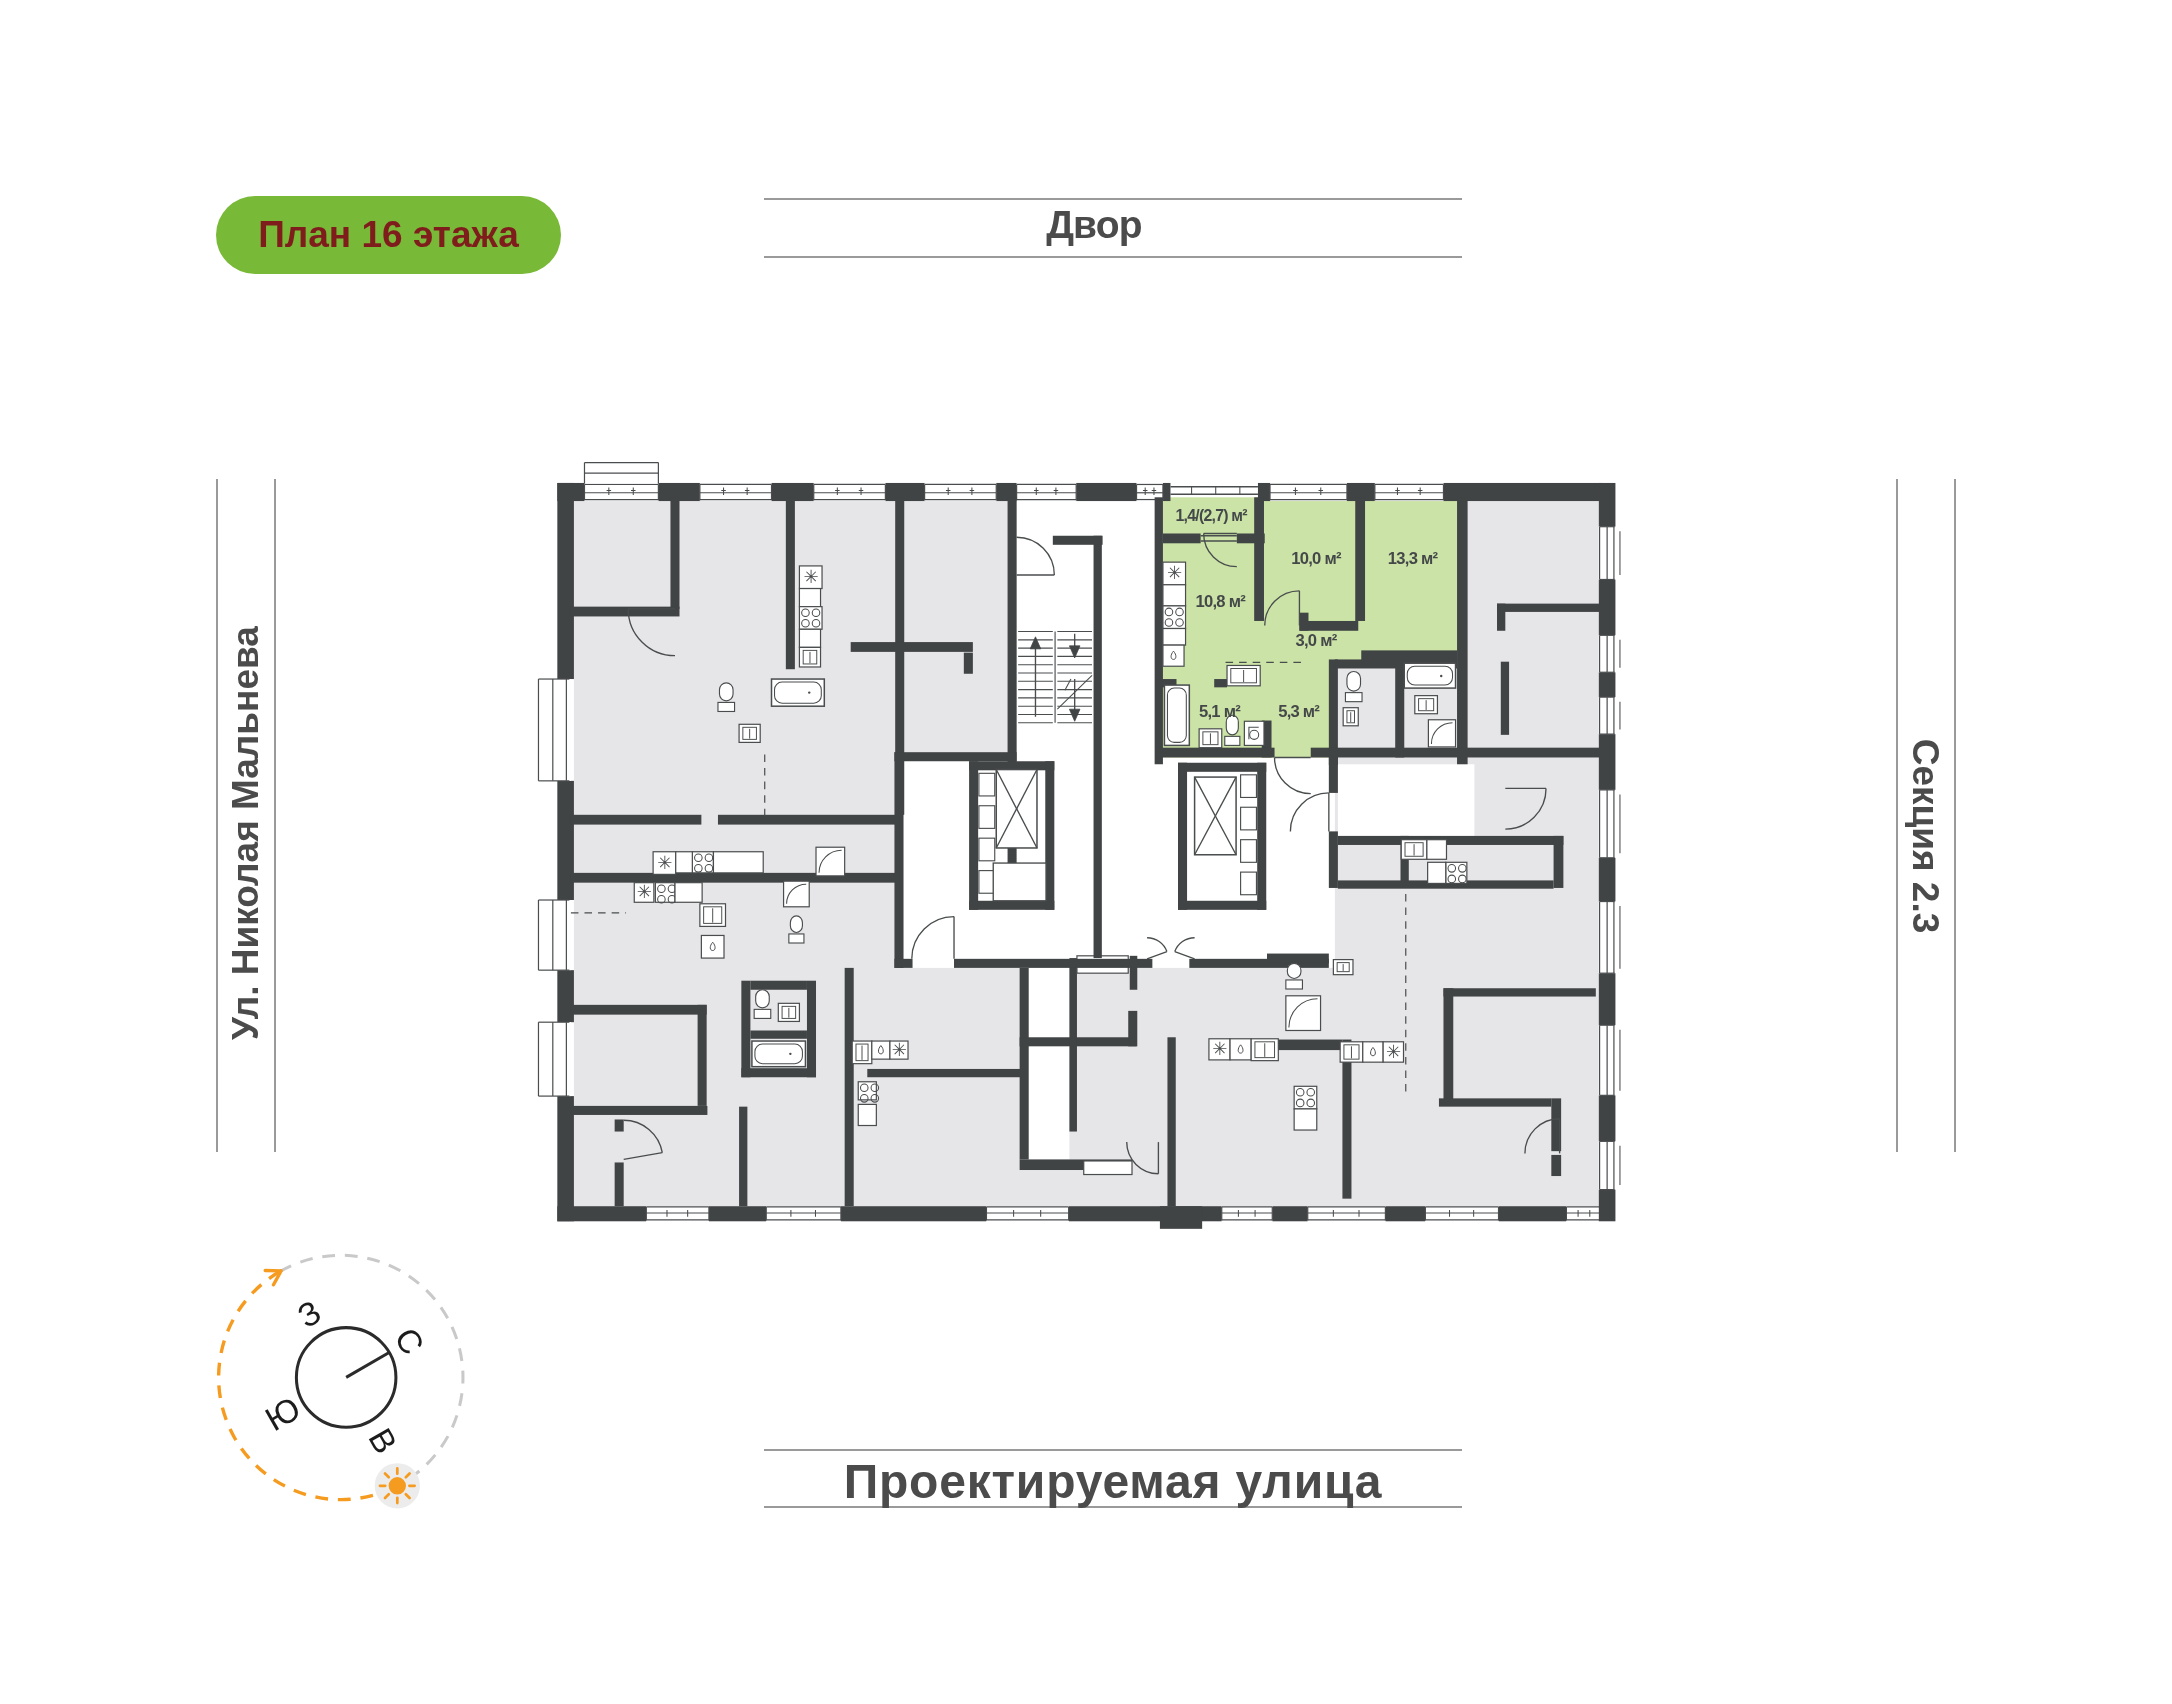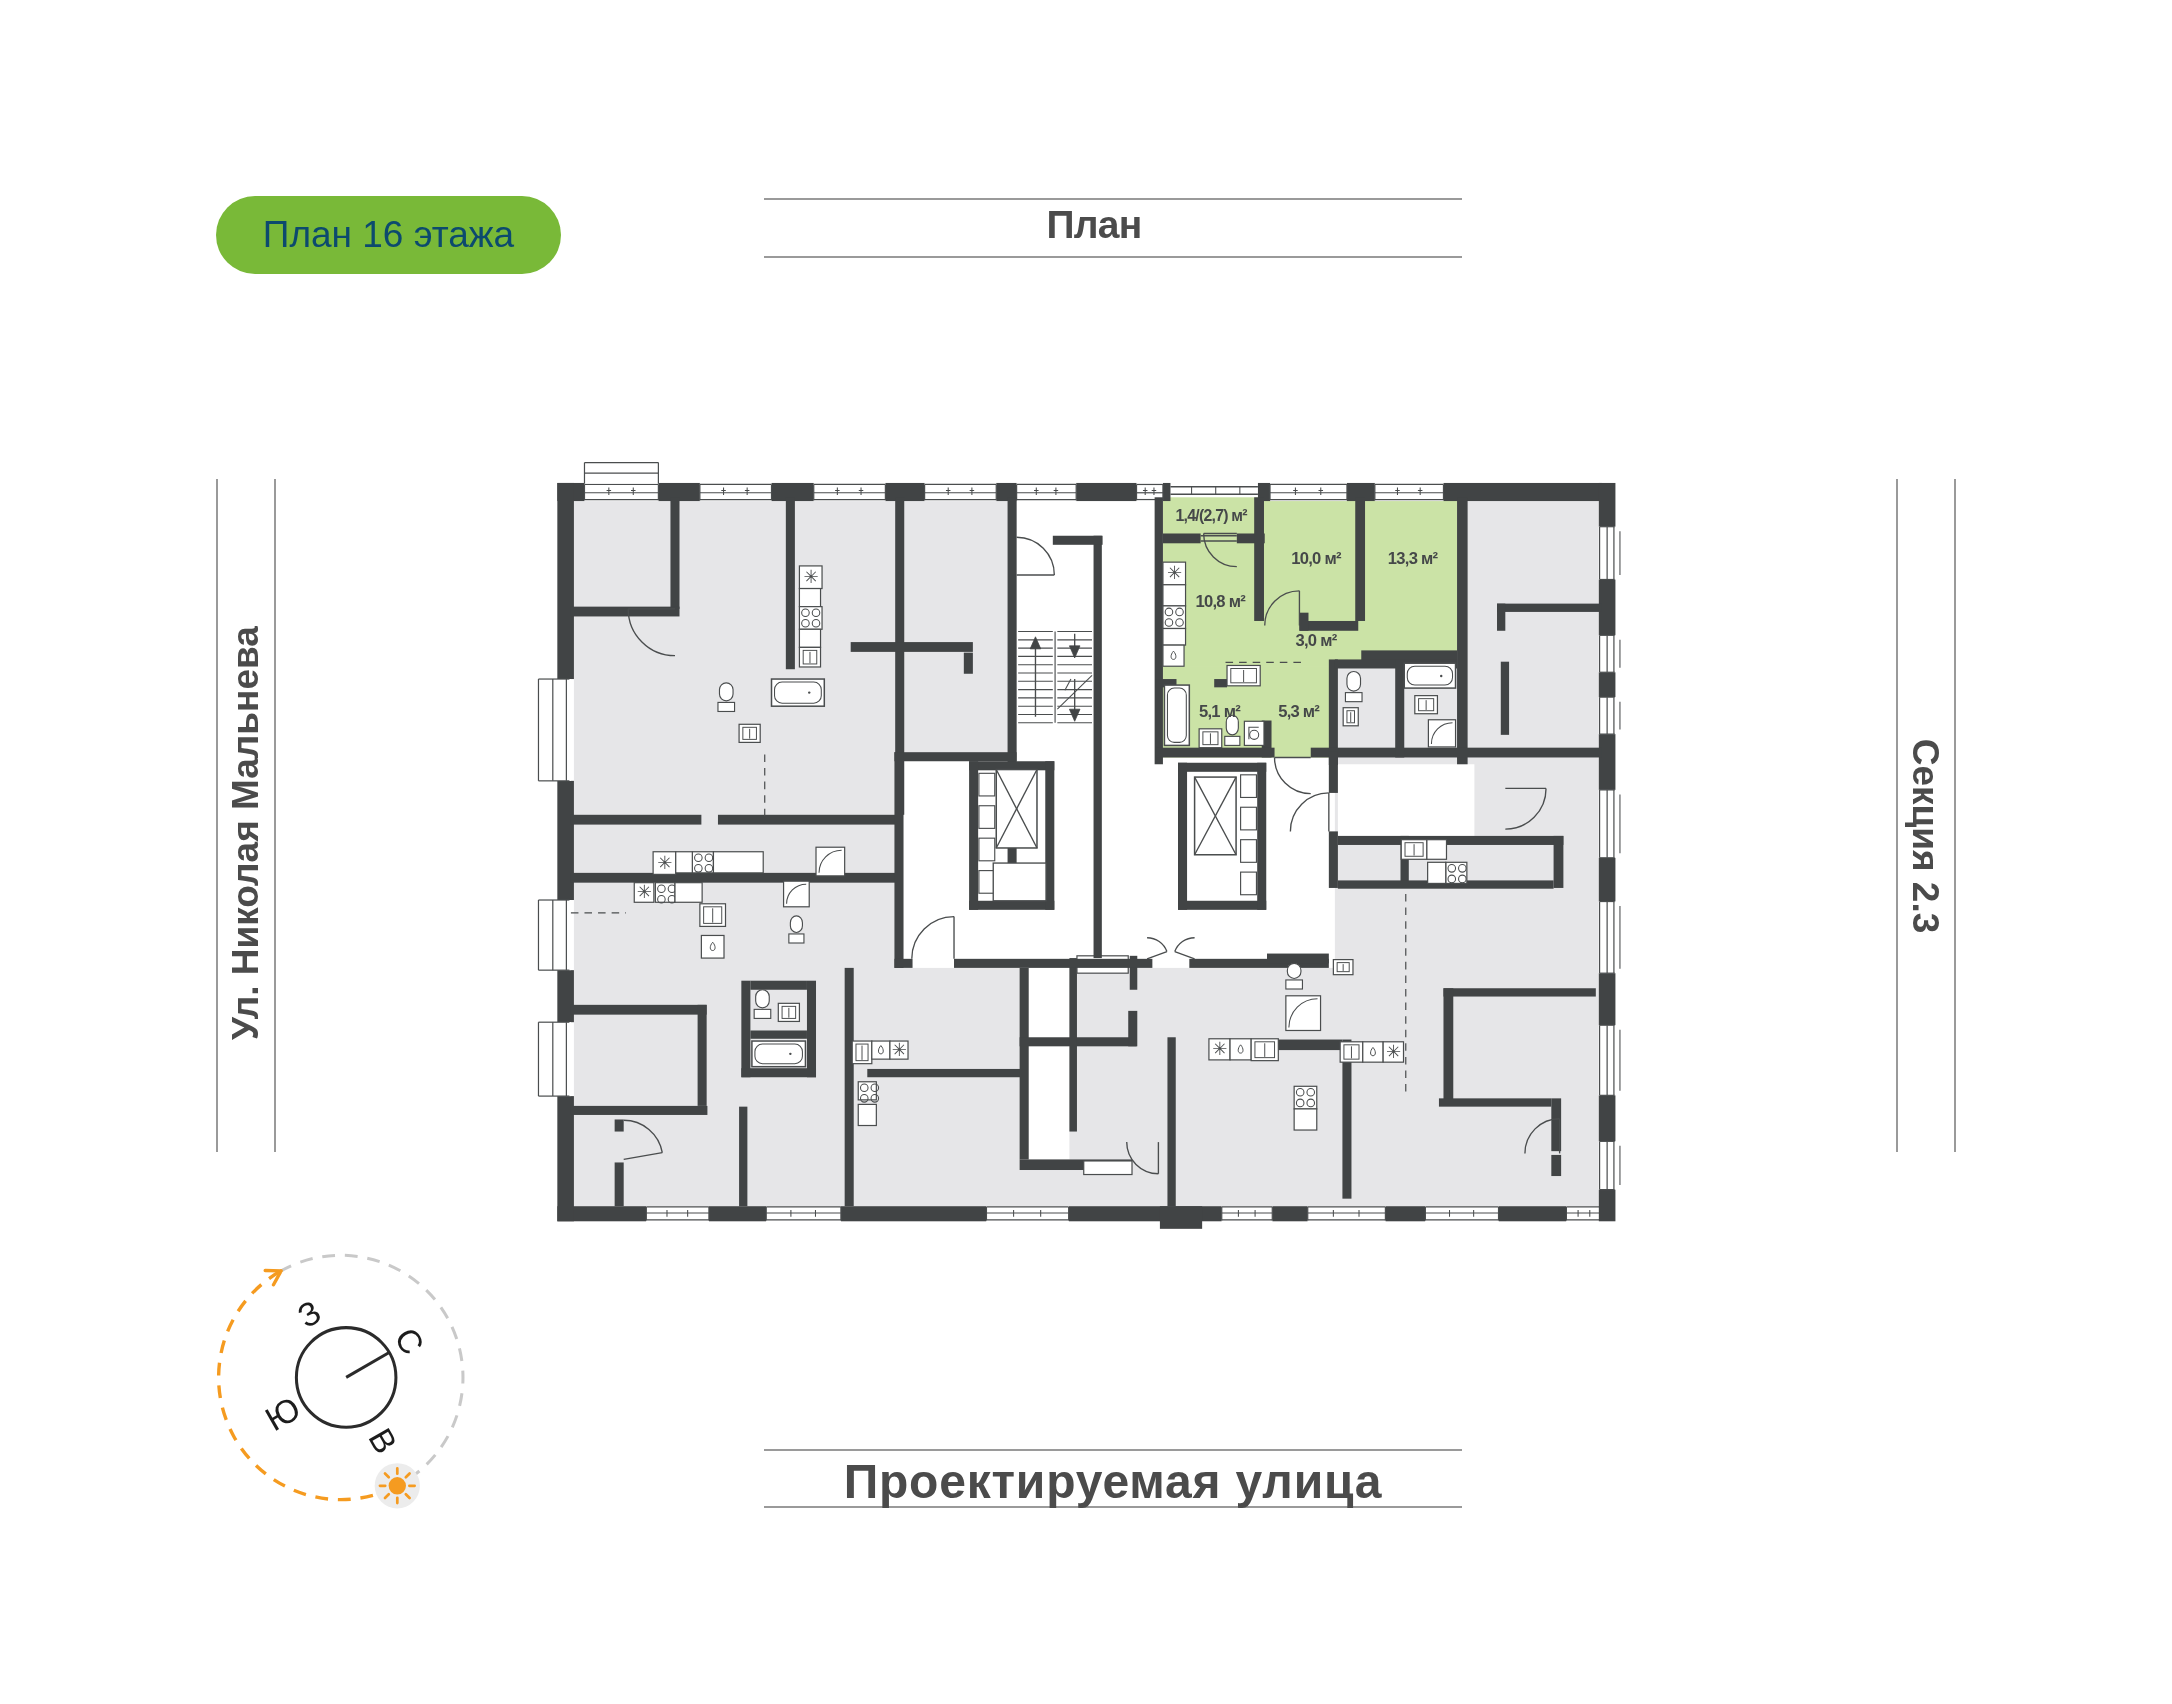--- a/index.html
+++ b/index.html
@@ -2,25 +2,25 @@
 <html style="font-size:12px"><head><meta charset="utf-8">
 <style>
 html,body{margin:0;padding:0;background:#fff;width:2172px;height:1705px;overflow:hidden}
 *{font-family:"Liberation Sans",sans-serif}
 .abs{position:absolute}
 .hline{position:absolute;height:1.5px;background:#9a9a9a}
 .vline{position:absolute;width:1.5px;background:#9a9a9a}
 .lbl{position:absolute;color:#4b4b4b;font-weight:700;letter-spacing:0}
 </style></head>
 <body>
-<div class="abs" style="left:216px;top:196px;width:345px;height:78px;border-radius:39px;background:#79b938;color:#0c4a6e;font-size:37px;font-weight:400;display:flex;align-items:center;justify-content:center;letter-spacing:0">План 16 этажа</div>
+<div class="abs" style="left:216px;top:196px;width:345px;height:78px;border-radius:39px;background:#79b938;color:#7f1d1d;font-size:37px;font-weight:700;display:flex;align-items:center;justify-content:center;letter-spacing:0">План 16 этажа</div>
 
 <div class="hline" style="left:764px;top:198px;width:698px"></div>
 <div class="hline" style="left:764px;top:256px;width:698px"></div>
-<div class="lbl" style="left:745px;top:203px;width:698px;font-size:39px;text-align:center;letter-spacing:-0.8px">План</div>
+<div class="lbl" style="left:745px;top:203px;width:698px;font-size:39px;text-align:center;letter-spacing:-0.8px">Двор</div>
 
 <div class="hline" style="left:764px;top:1449px;width:698px"></div>
 <div class="hline" style="left:764px;top:1506px;width:698px"></div>
 <div class="lbl" style="left:764px;top:1454px;width:698px;font-size:48px;text-align:center;letter-spacing:0.8px">Проектируемая улица</div>
 
 <div class="vline" style="left:216px;top:479px;height:673px"></div>
 <div class="vline" style="left:274px;top:479px;height:673px"></div>
 <div class="lbl" style="left:-358px;top:812px;width:1207px;font-size:37px;text-align:center;transform:rotate(-90deg)">Ул. Николая Мальнева</div>
 
 <div class="vline" style="left:1896px;top:479px;height:673px"></div>

